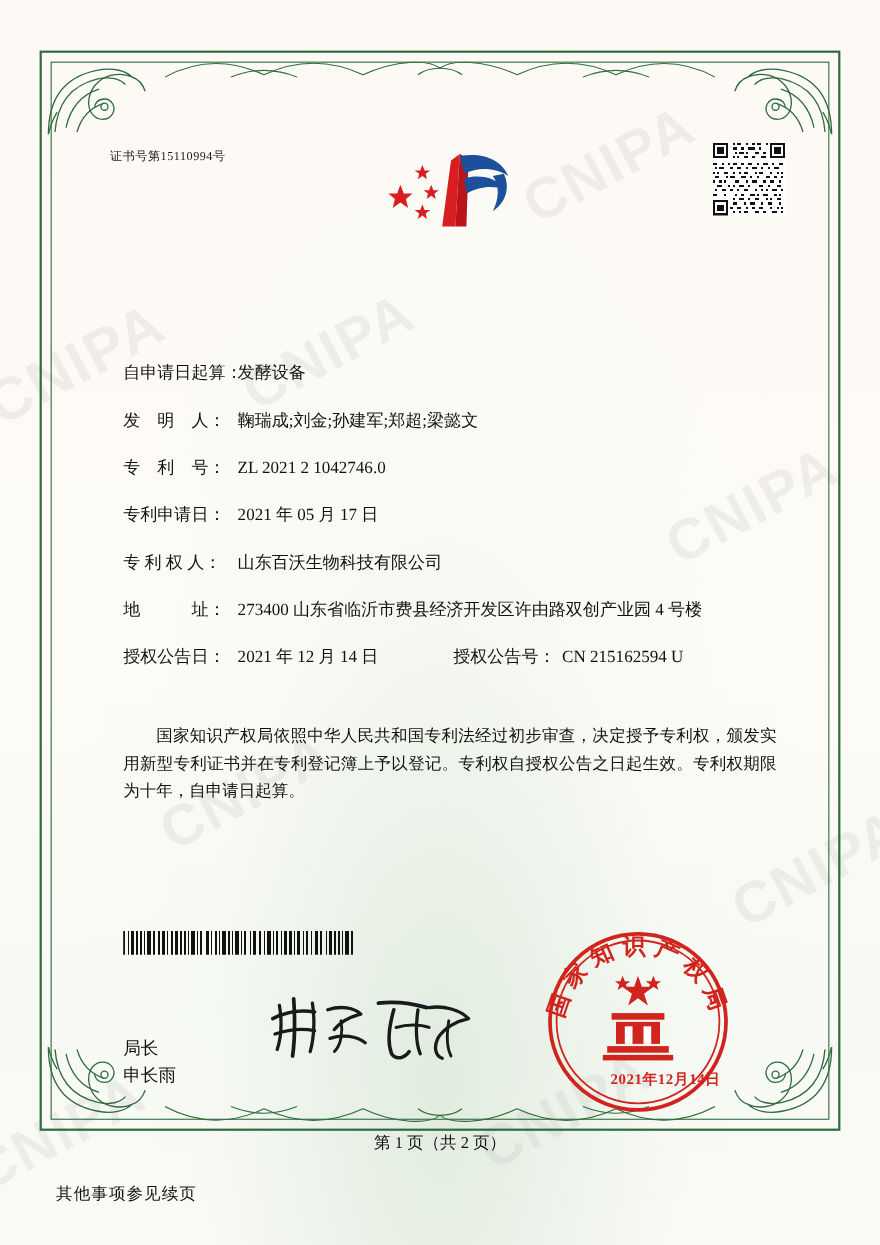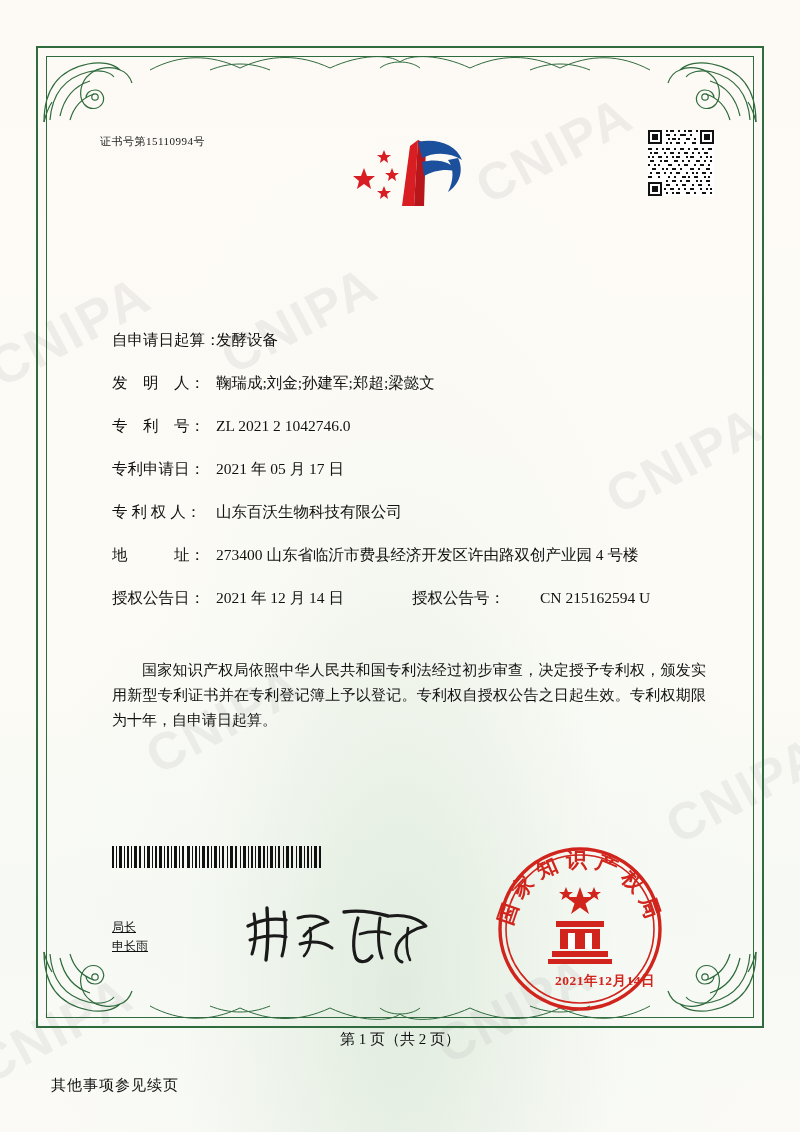--- a/index.html
+++ b/index.html
@@ -121,21 +121,21 @@
     letter-spacing: 0px;
     white-space: nowrap;
   }
   .row .val {
     flex: 1 1 auto;
     word-break: break-all;
   }
   .pub-row { display: flex; margin-bottom: 10px; }
   .pub-left { width: 300px; flex: 0 0 300px; display: flex; }
   .pub-left .lbl { width: 104px; flex: 0 0 104px; }
-  .pub-right { display: flex; gap: 29px; }
+  .pub-right { display: flex; }
   .pub-right .lbl2 { margin-right: 6px; }
 
   
   #paragraphs {
     position: absolute;
     left: 112px; top: 658px;
     width: 594px;
     font-size: 15px;
     line-height: 1.65;
     color: #111;
@@ -146,25 +146,24 @@
   
   #barcode {
     position: absolute;
     left: 112px; top: 846px;
     width: 210px; height: 22px;
   }
 
   
   #sig-label {
     position: absolute;
-    left: 112px; top: 918px;
-    font-size: 12px;
+    left: 112px; top: 942px;
+    font-size: 16px;
     line-height: 1.55;
     color: #111;
-    text-decoration: underline;
   }
   #signature {
     position: absolute;
     left: 240px; top: 898px;
     width: 200px; height: 70px;
     color: #1a1a1a;
   }
 
   
   #seal {

